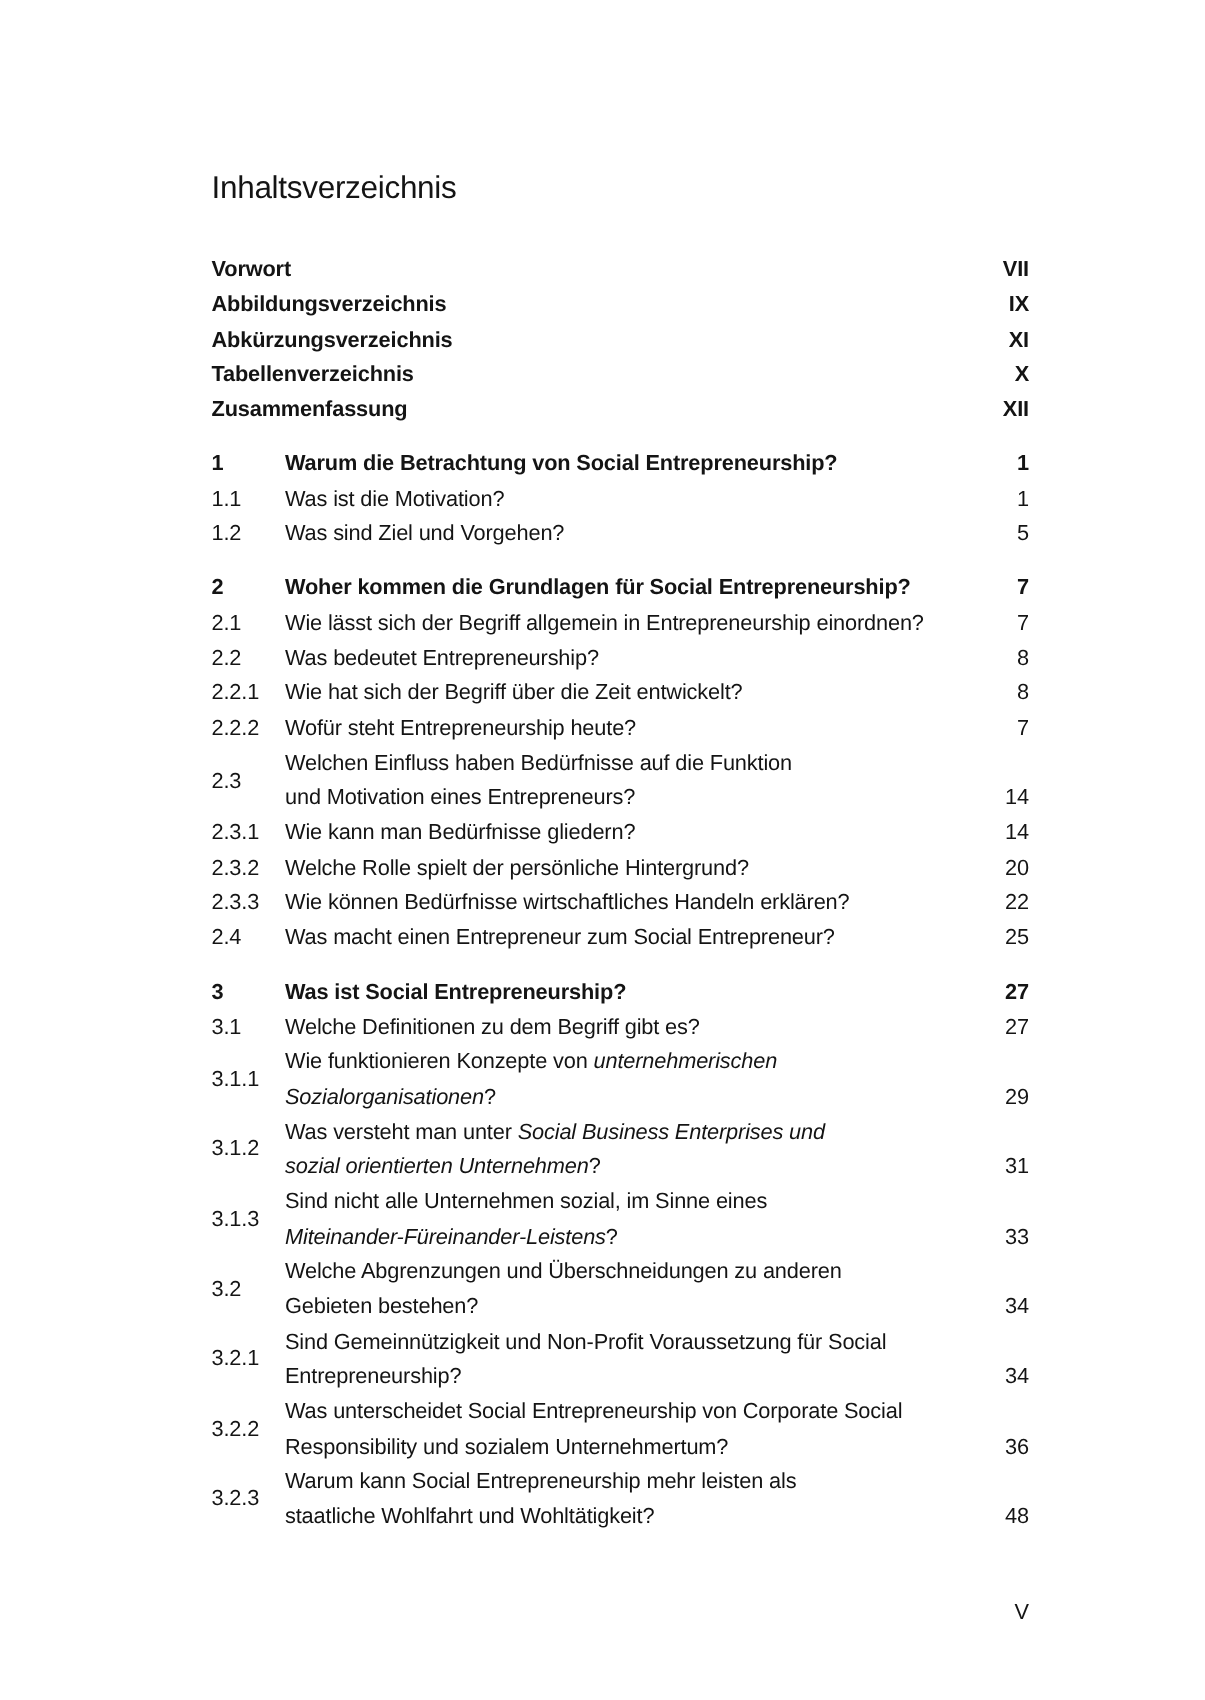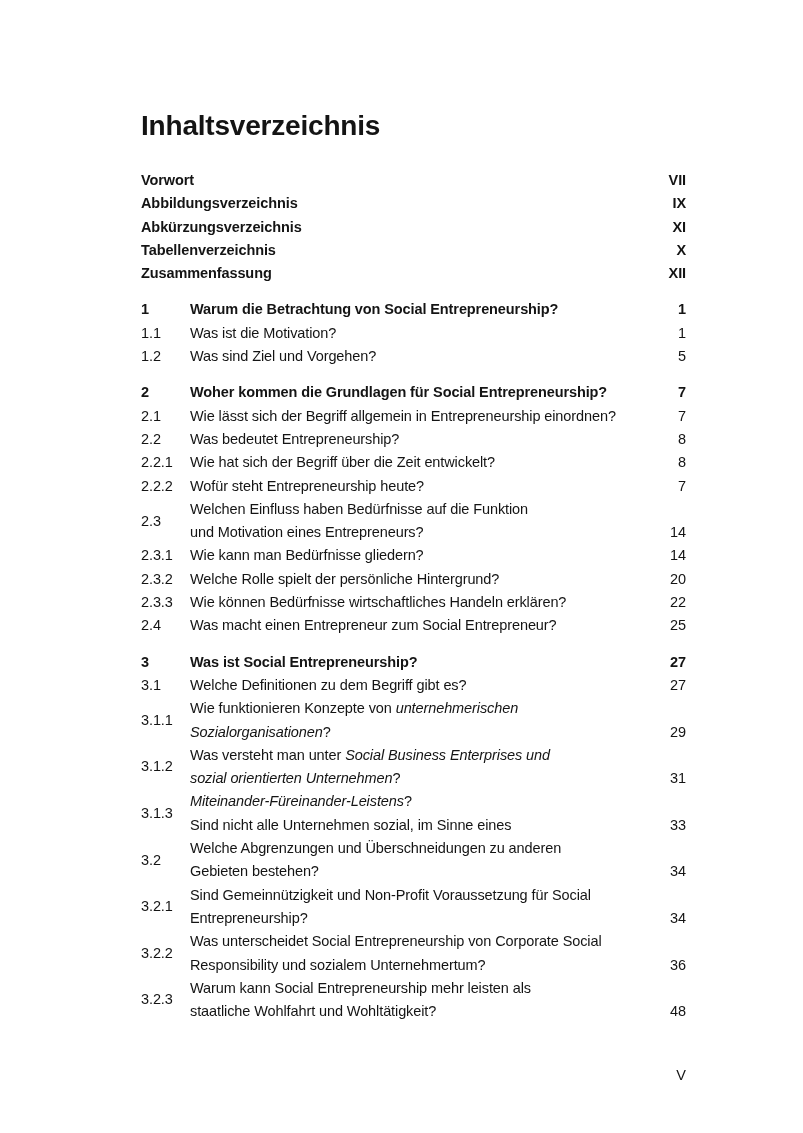--- a/index.html
+++ b/index.html
@@ -16,23 +16,23 @@
     overflow: hidden;
   }
   .content {
     position: absolute;
     left: 141px;
     top: 112px;
     width: 545px;
   }
   h1.doc-title {
     margin: 0 0 30px 0;
-    font-size: 28px;
+    font-size: 21px;
     line-height: 27px;
-    font-weight: bold;
+    font-weight: normal;
     letter-spacing: -0.2px;
   }
   .row {
     display: flex;
     align-items: center;
     font-size: 14.5px;
     line-height: 23.3px;
     letter-spacing: -0.1px;
   }
   .row .num { flex: 0 0 49px; }
@@ -211,22 +211,22 @@
             <span class="num">3.1.2</span>
             <div class="ttl">
               <div class="line"><span>Was versteht man unter </span><span class="it">Social Business Enterprises und</span></div>
               <div class="line"><span class="it">sozial orientierten Unternehmen</span><span>?</span></div>
             </div>
             <span class="pg">31</span>
           </div>
           <div class="row">
             <span class="num">3.1.3</span>
             <div class="ttl">
+              <div class="line"><span>Sind nicht alle Unternehmen sozial, im Sinne eines</span></div>
               <div class="line"><span class="it">Miteinander-Füreinander-Leistens</span><span>?</span></div>
-              <div class="line"><span>Sind nicht alle Unternehmen sozial, im Sinne eines</span></div>
             </div>
             <span class="pg">33</span>
           </div>
           <div class="row">
             <span class="num">3.2</span>
             <div class="ttl">
               <div class="line"><span>Welche Abgrenzungen und Überschneidungen zu anderen</span></div>
               <div class="line"><span>Gebieten bestehen?</span></div>
             </div>
             <span class="pg">34</span>

